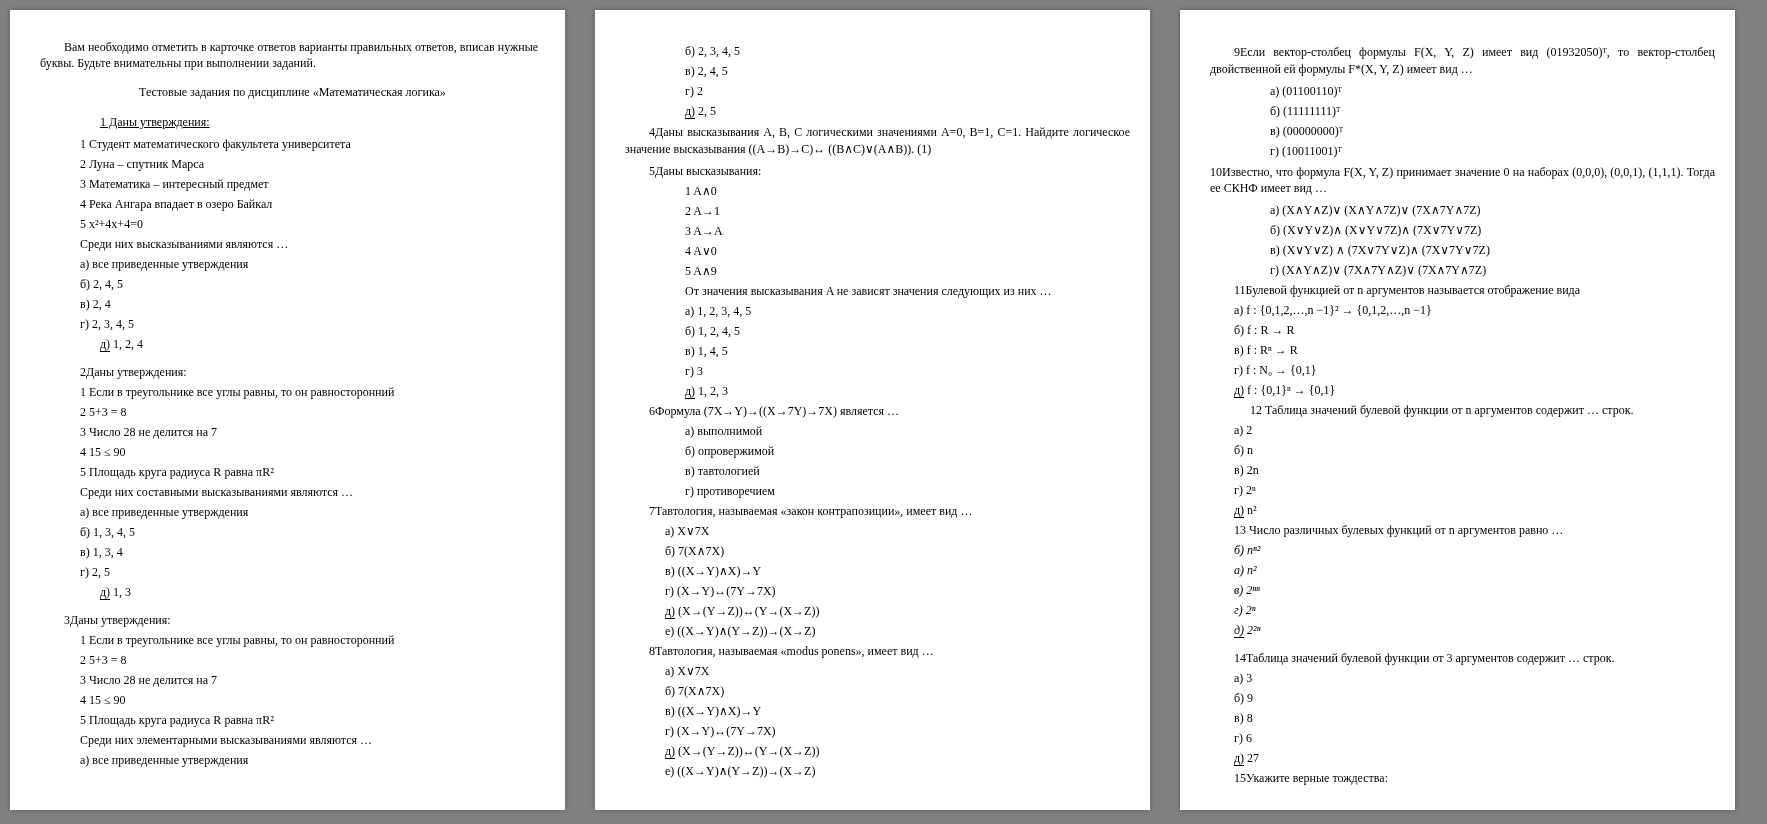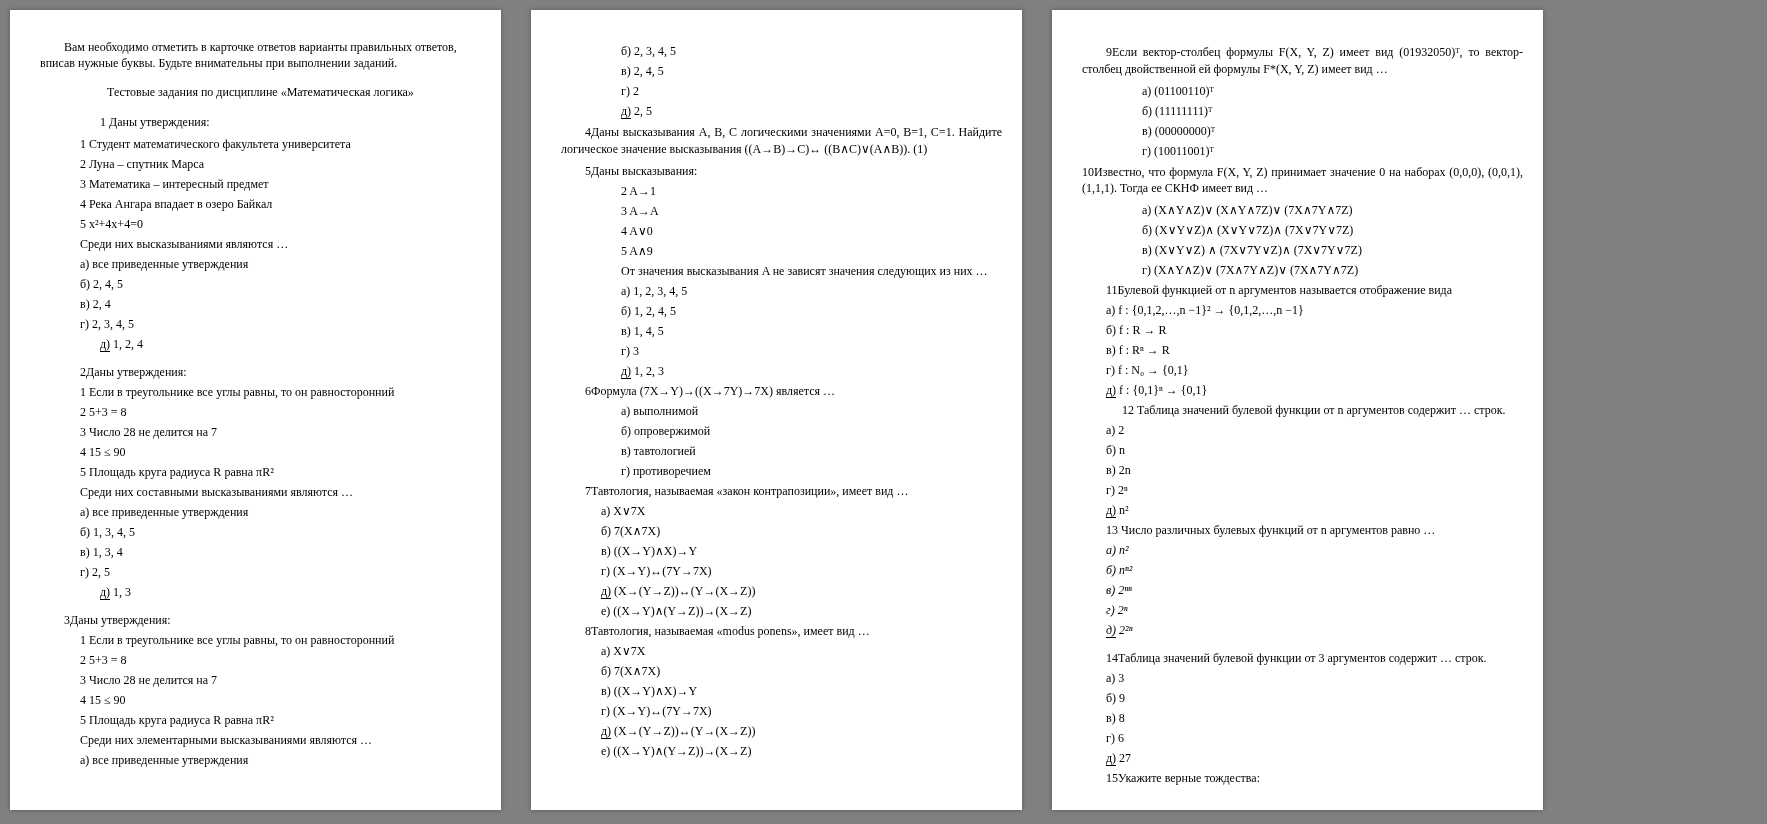--- a/index.html
+++ b/index.html
@@ -12,40 +12,41 @@
     overflow-x: auto;
   }
   .viewport {
     display: flex;
     gap: 30px;
     padding: 10px;
     min-width: 1767px;
   }
   .page {
     background: #fff;
-    width: 491px;
+    width: 555px;
     min-height: 800px;
     padding: 30px 20px 20px 30px;
     box-sizing: border-box;
     box-shadow: 0 0 5px rgba(0,0,0,0.3);
     flex-shrink: 0;
   }
   .intro {
     text-indent: 24px;
     margin-bottom: 12px;
     line-height: 1.3;
   }
   .title {
     text-align: center;
     margin: 14px 0;
   }
   .q-head {
     margin: 4px 0 4px 60px;
     text-align: justify;
     line-height: 1.4;
+    text-decoration: underline;
   }
   .q-head-wide {
     margin: 4px 0 4px 0px;
     text-align: justify;
     line-height: 1.4;
     text-indent: 24px;
   }
   .stmt {
     margin: 2px 0 2px 40px;
     line-height: 1.5;
@@ -116,20 +117,21 @@
 
   <div class="page">
     <div class="stmt-narrow">б) 2, 3, 4, 5</div>
     <div class="stmt-narrow">в) 2, 4, 5</div>
     <div class="stmt-narrow">г) 2</div>
     <div class="ans"><span class="lbl">д)</span><span> 2, 5</span></div>
 
     <div class="q-head-wide">4Даны высказывания A, B, C логическими значениями A=0, B=1, C=1. Найдите логическое значение высказывания ((A→B)→C)↔ ((B∧C)∨(A∧B)). (1)</div>
 
     <div class="stmt" style="margin-left:24px">5Даны высказывания:</div>
+    <div class="stmt-narrow">1 A∧0</div>
     <div class="stmt-narrow">2 A→1</div>
     <div class="stmt-narrow">3 A→A</div>
     <div class="stmt-narrow">4 A∨0</div>
     <div class="stmt-narrow">5 A∧9</div>
     <div class="stmt-narrow">От значения высказывания A не зависят значения следующих из них …</div>
     <div class="stmt-narrow">а) 1, 2, 3, 4, 5</div>
     <div class="stmt-narrow">б) 1, 2, 4, 5</div>
     <div class="stmt-narrow">в) 1, 4, 5</div>
     <div class="stmt-narrow">г) 3</div>
     <div class="ans"><span class="lbl">д)</span><span> 1, 2, 3</span></div>
@@ -178,22 +180,22 @@
     <div class="ans" style="margin-left:24px"><span class="lbl">д)</span><span> f : {0,1}ⁿ → {0,1}</span></div>
 
     <div class="stmt" style="">12 Таблица значений булевой функции от n аргументов содержит … строк.</div>
     <div class="stmt" style="margin-left:24px">а) 2</div>
     <div class="stmt" style="margin-left:24px">б) n</div>
     <div class="stmt" style="margin-left:24px">в) 2n</div>
     <div class="stmt" style="margin-left:24px">г) 2ⁿ</div>
     <div class="ans" style="margin-left:24px"><span class="lbl">д)</span><span> n²</span></div>
 
     <div class="stmt" style="margin-left:24px">13 Число различных булевых функций от n аргументов равно …</div>
+    <div class="stmt" style="margin-left:24px;font-style:italic">б) nⁿ²</div>
     <div class="stmt" style="margin-left:24px;font-style:italic">а) n²</div>
-    <div class="stmt" style="margin-left:24px;font-style:italic">б) nⁿ²</div>
     <div class="stmt" style="margin-left:24px;font-style:italic">в) 2ⁿⁿ</div>
     <div class="stmt" style="margin-left:24px;font-style:italic">г) 2ⁿ</div>
     <div class="ans" style="margin-left:24px;font-style:italic"><span class="lbl">д)</span><span> 2²ⁿ</span></div>
 
     <div class="stmt" style="margin-left:24px;margin-top:10px">14Таблица значений булевой функции от 3 аргументов содержит … строк.</div>
     <div class="stmt" style="margin-left:24px">а) 3</div>
     <div class="stmt" style="margin-left:24px">б) 9</div>
     <div class="stmt" style="margin-left:24px">в) 8</div>
     <div class="stmt" style="margin-left:24px">г) 6</div>
     <div class="ans" style="margin-left:24px"><span class="lbl">д)</span><span> 27</span></div>

